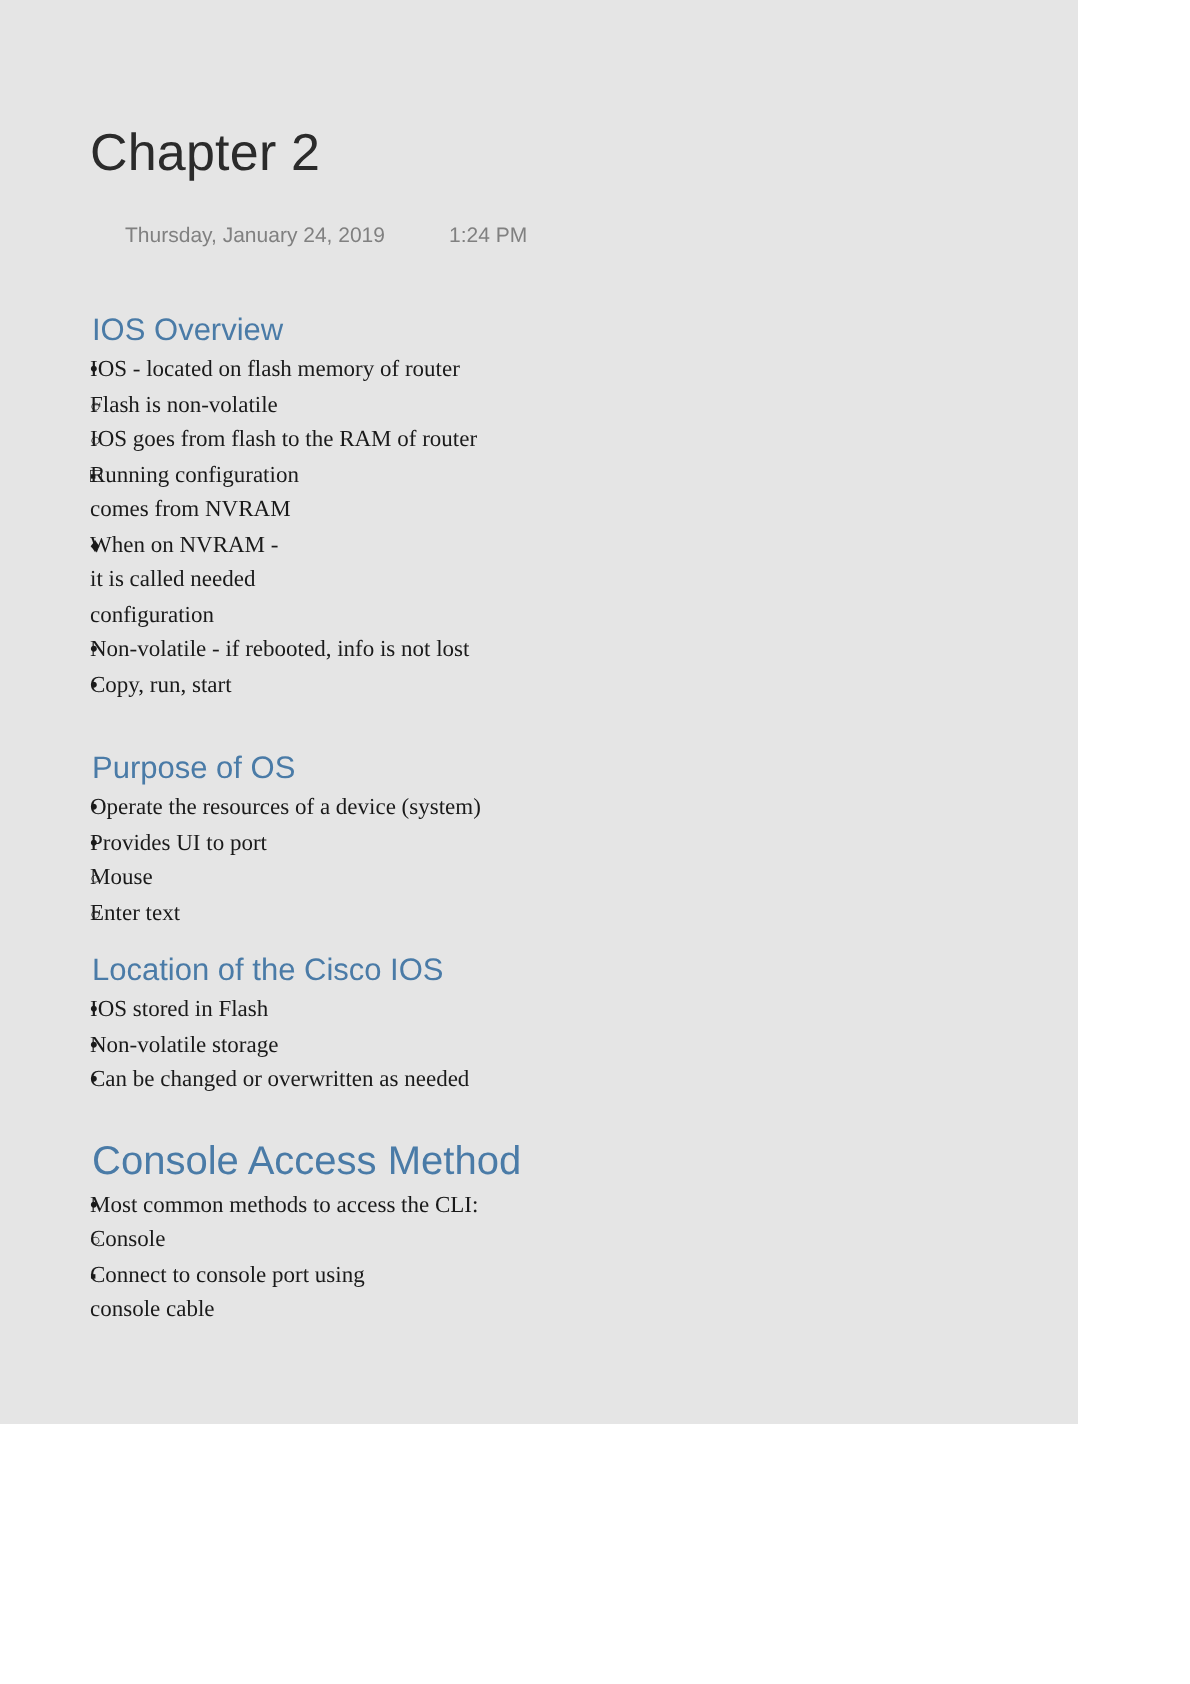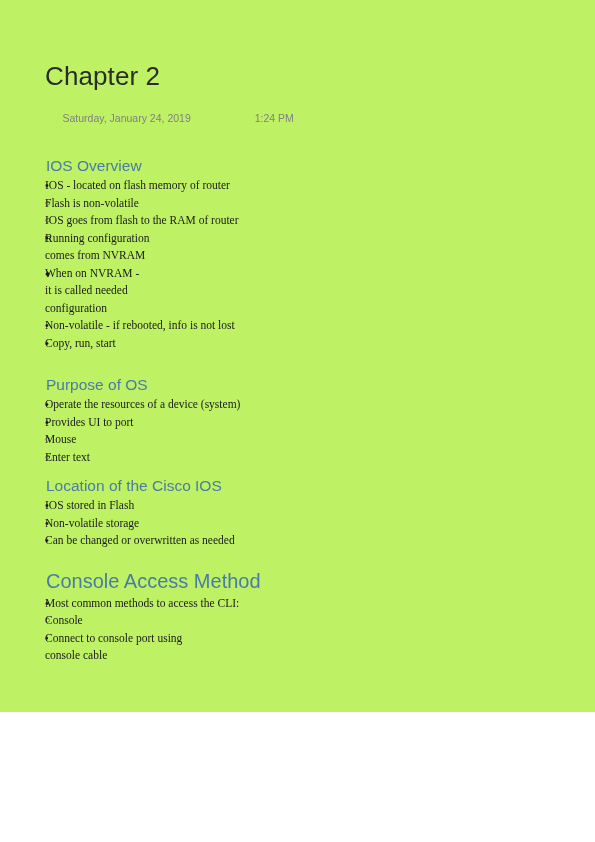--- a/index.html
+++ b/index.html
@@ -14,23 +14,23 @@
     position: relative;
     overflow: hidden;
     font-family: "Liberation Sans", sans-serif;
     -webkit-font-smoothing: antialiased;
   }
 
   .page {
     position: absolute;
     left: 0;
     top: 0;
-    width: 595px;
+    width: 539px;
     height: 842px;
-    background: #bef264;
+    background: #e5e5e5;
   }
 
   
   .title-block {
     position: absolute;
     left: 45px;
     top: 60px;
     width: 480px;
   }
   .page-title {
@@ -43,21 +43,21 @@
     white-space: pre;
   }
   .meta-line {
     margin-top: 5px;
     font-size: 10.5px;
     color: #808080;
     line-height: 14px;
     white-space: pre;
   }
   .meta-date { display: inline-block; }
-  .meta-time { display: inline-block; margin-left: 64px; }
+  .meta-time { display: inline-block; margin-left: 32px; }
 
   
   .content {
     position: absolute;
     left: 45px;
     top: 155px;
     width: 500px;
   }
 
   .section { margin: 0; }
@@ -144,21 +144,21 @@
   }
 </style>
 </head>
 <body>
 
 <div class="page">
 
   <div class="title-block">
     <div class="page-title">Chapter 2</div>
     <div class="meta-line">
-      <span class="meta-date">Saturday, January 24, 2019</span><span class="meta-time">1:24 PM</span>
+      <span class="meta-date">Thursday, January 24, 2019</span><span class="meta-time">1:24 PM</span>
     </div>
   </div>
 
   <div class="content">
 
     <div class="section">
       <div class="heading h-normal">IOS Overview</div>
 
       <ul class="lvl l1">
         <li>

